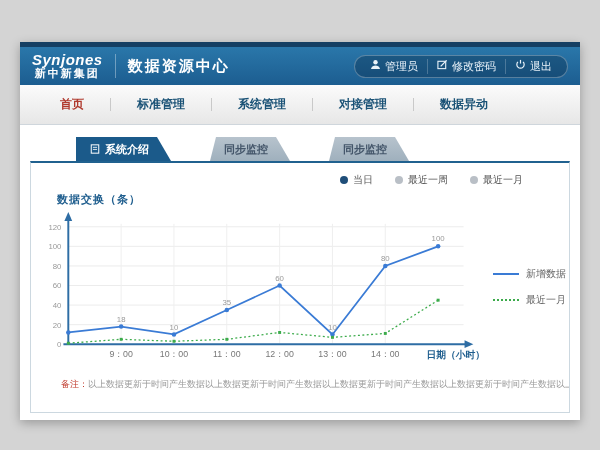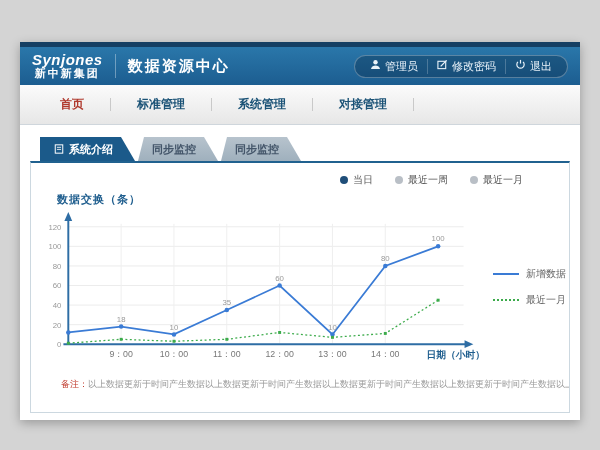--- a/index.html
+++ b/index.html
@@ -19,21 +19,21 @@
   .uicon { width:11px; height:11px; display:inline-block; }
   
   .nav { height:40px; background:linear-gradient(#fbfbfb,#e7e7e7); border-bottom:1px solid #cfd6dc; display:flex; align-items:center; padding:0 14px; }
   .nav-item { font-size:12px; font-weight:bold; color:#1a5276; padding:0 26px; cursor:pointer; }
   .nav-item.active { color:#b03a2e; }
   .nav-sep { width:1px; height:13px; background:#c9c9c9; }
   
   .content { background:#fff; padding:12px 10px 0; }
   .tabs { display:flex; gap:3px; padding-left:10px; height:24px; }
   .tab { height:24px; display:flex; align-items:center; gap:5px; font-size:11px; font-weight:bold; padding:0 22px 0 14px; cursor:pointer;
-         clip-path:polygon(6px 0, calc(100% - 14px) 0, 100% 100%, 0 100%); }
+         clip-path:polygon(6px 0, calc(100% - 14px) 0, 100% 100%, 0 100%);margin-left:36px; }
   .tab.active { background:#1b5a8a; color:#fff; clip-path:polygon(0 0, calc(100% - 14px) 0, 100% 100%, 0 100%); }
   .tab.inactive { background:linear-gradient(#b7c3cd,#9fb0bd); color:#44566a; }
   .panel { border:1px solid #ccd8e0; border-top:2px solid #20618f; min-height:252px; }
   .panel-top { display:flex; justify-content:flex-end; padding:10px 46px 0 0; gap:22px; }
   .radio { display:flex; align-items:center; gap:5px; font-size:10px; color:#555; cursor:pointer; }
   .dot { width:8px; height:8px; border-radius:50%; background:#b9bfc6; display:inline-block; }
   .radio.selected .dot { background:#1f4e79; }
   .ylabel-row { padding:2px 0 0 26px; }
   .ylabel { font-size:11px; font-weight:bold; color:#1f5e8e; letter-spacing:1px; }
   .chart-row { display:flex; align-items:flex-start; padding:2px 0 0 6px; }
@@ -88,20 +88,21 @@
 
   <div class="nav">
     <div class="nav-item active">首页</div>
     <div class="nav-sep"></div>
     <div class="nav-item">标准管理</div>
     <div class="nav-sep"></div>
     <div class="nav-item">系统管理</div>
     <div class="nav-sep"></div>
     <div class="nav-item">对接管理</div>
     <div class="nav-sep"></div>
+    <div class="nav-item">数据异动</div>
   </div>
 
   <div class="content">
     <div class="tabs">
       <div class="tab active">
         <svg class="uicon" viewBox="0 0 12 12" style="width:10px;height:10px;">
             <rect x="1.5" y="1" width="9" height="10" fill="none" stroke="#fff" stroke-width="1.2"></rect>
             <line x1="3.5" y1="4" x2="8.5" y2="4" stroke="#fff"></line>
             <line x1="3.5" y1="6.5" x2="8.5" y2="6.5" stroke="#fff"></line>
           </svg>

